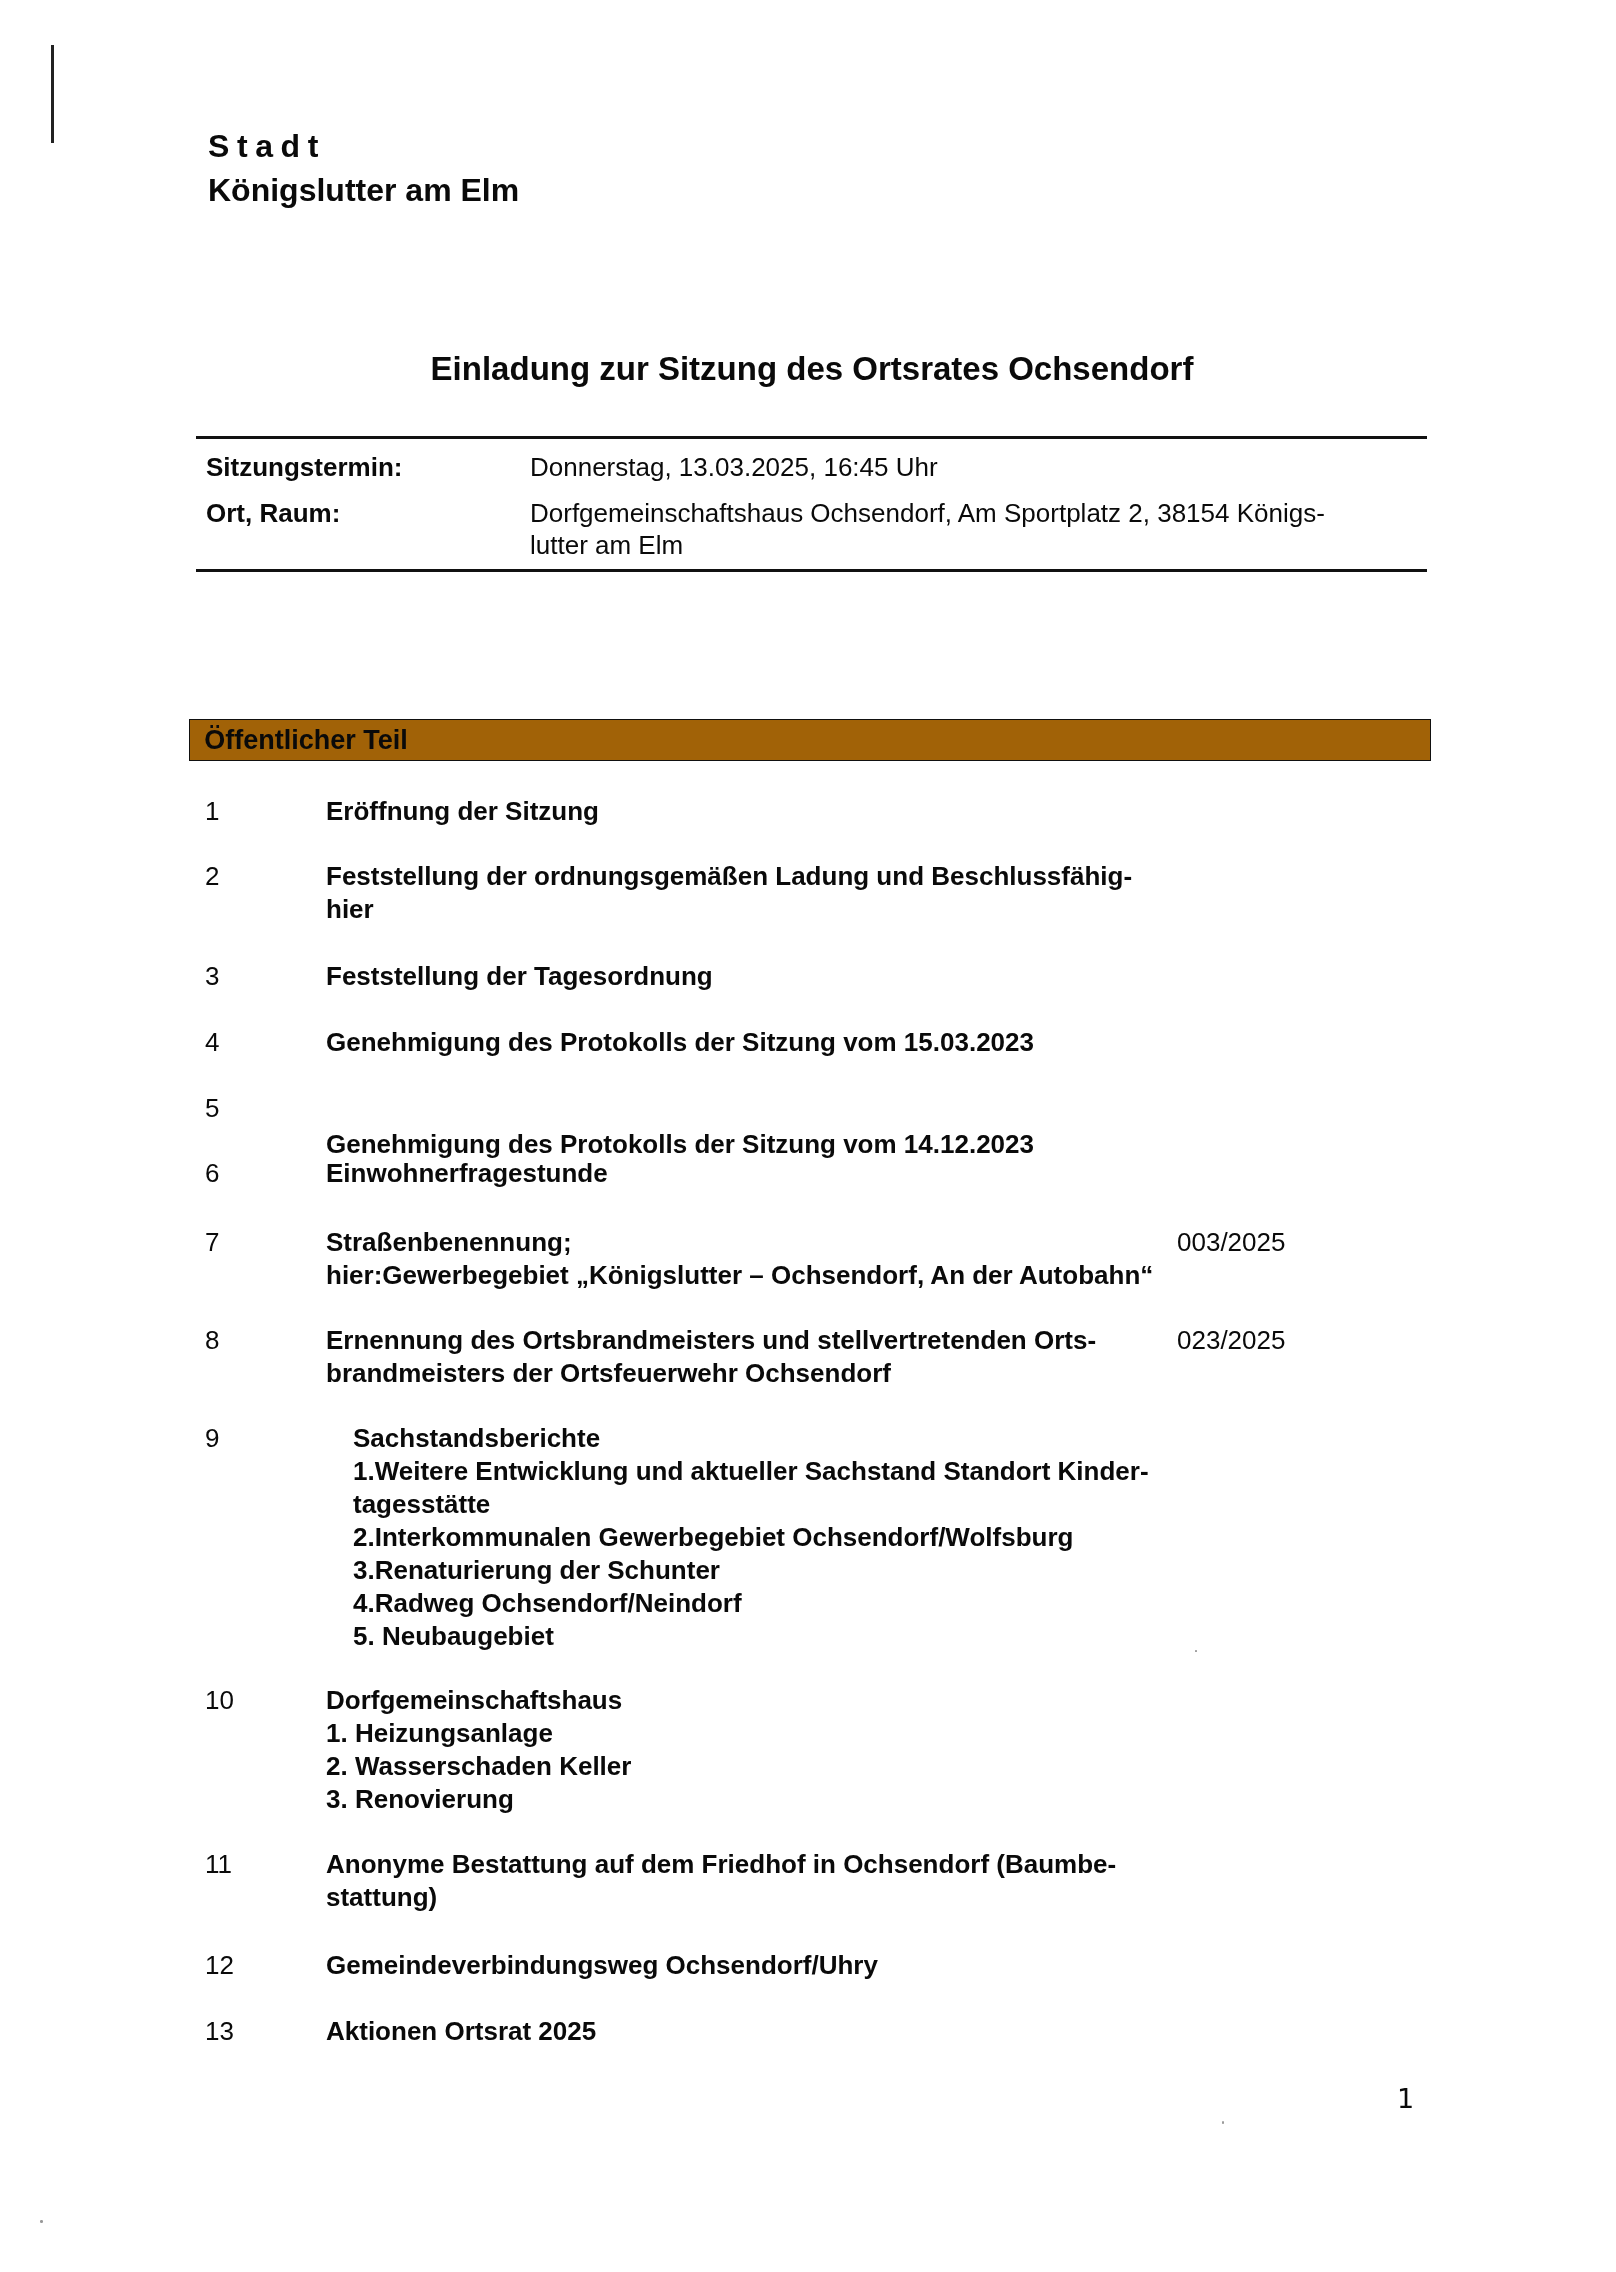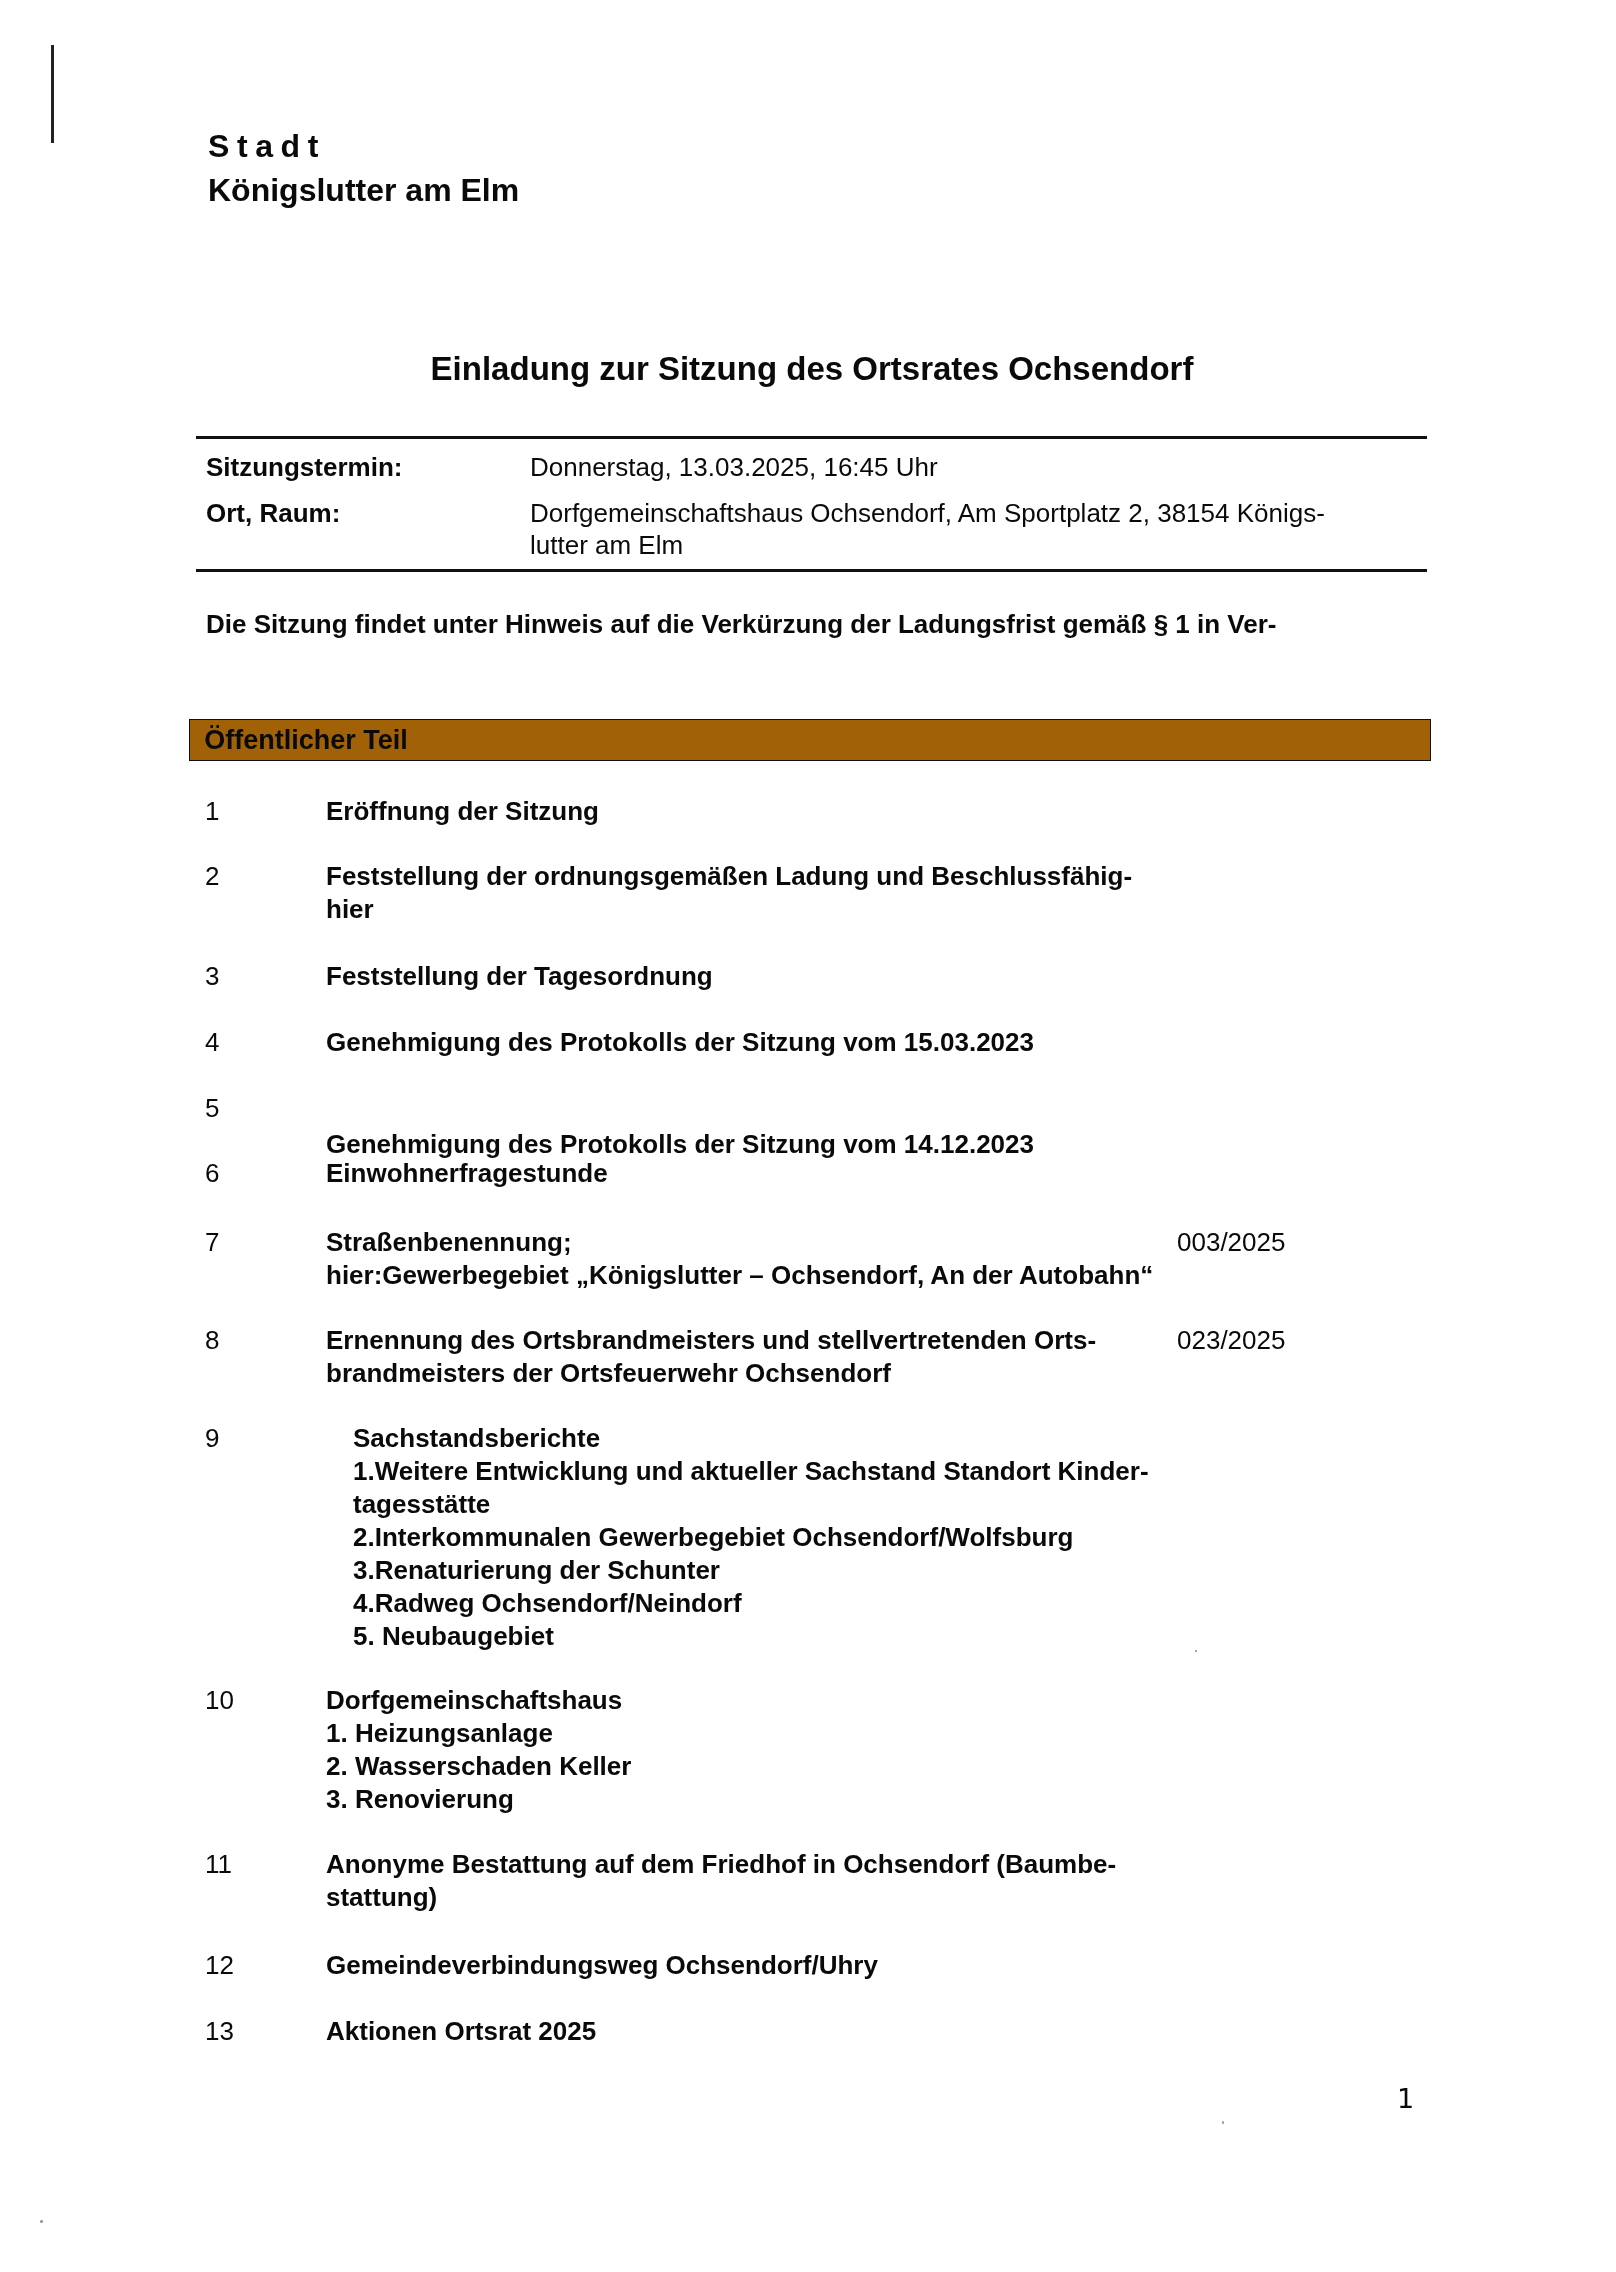--- a/index.html
+++ b/index.html
@@ -42,21 +42,20 @@
 <div class="abs meta-label" style="top:451px;">Sitzungstermin:</div>
 <div class="abs meta-value" style="top:451px;">Donnerstag, 13.03.2025, 16:45 Uhr</div>
 
 <div class="abs meta-label" style="top:497px;">Ort, Raum:</div>
 <div class="abs meta-value" style="top:497px;">Dorfgemeinschaftshaus Ochsendorf, Am Sportplatz 2, 38154 Königs-</div>
 <div class="abs meta-value" style="top:529px;">lutter am Elm</div>
 
 <div class="abs rule" style="top:569px;"></div>
 
 <div class="abs notice">
-  <div>Die Sitzung findet unter Hinweis auf die Verkürzung der Ladungsfrist gemäß § 1 in Ver-</div>
 </div>
 
 <div class="abs section-box">
   <span class="section-label">Öffentlicher Teil</span>
 </div>
 
 <div>
   <div>
     <div class="abs item-num" style="top:795px;">1</div>
     <div class="abs item-text" style="top:795px;">Eröffnung der Sitzung</div>

